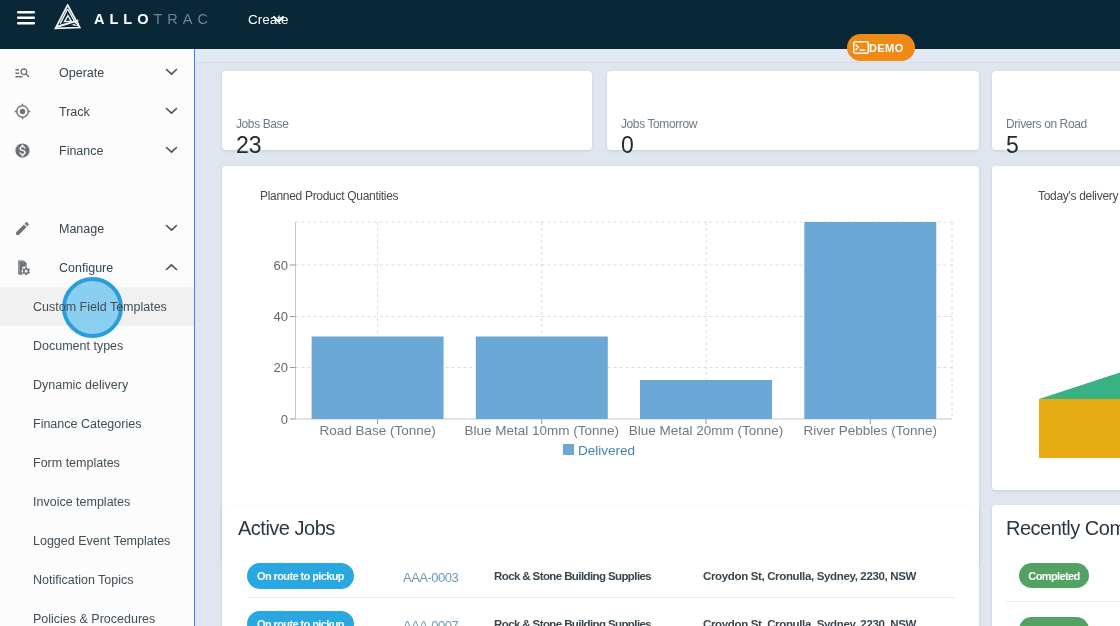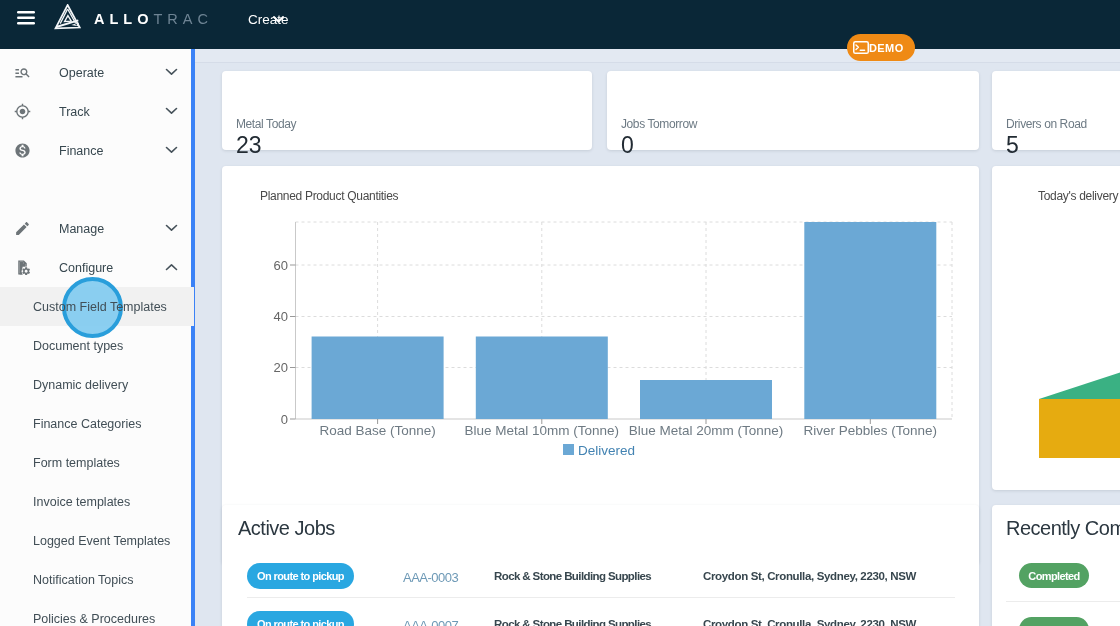--- a/index.html
+++ b/index.html
@@ -9,21 +9,21 @@
 .card { position:absolute; background:#fff; border-radius:4px; box-shadow:0 1px 3px rgba(50,60,70,.14); }
 
 #nav { position:absolute; left:0; top:0; width:1120px; height:58px; background:#0a2737; border-bottom:4px solid #ee870f; }
 #logo-text { position:absolute; left:94px; top:10.5px; font-size:14.5px; font-weight:bold; letter-spacing:5px; color:#fff; }
 #logo-text .dim { color:#6e8494; font-weight:400; }
 #create { position:absolute; left:228px; top:11.5px; font-size:13.5px; font-weight:normal; color:#fff;margin-left:20px; }
 
 #demo { position:absolute; left:847px; top:34px; width:68px; height:27px; background:#ef8a15; border-radius:14px; z-index:30; display:flex; align-items:center; }
 #demo span { color:#fff; font-size:11px; font-weight:bold; letter-spacing:.4px; margin-left:0; }
 
-#side { position:absolute; left:0; top:49px; width:195px; height:577px; background:#fcfcfc; border-right:4px solid #3b82f6; z-index:5; }
+#side { position:absolute; left:0; top:49px; width:195px; height:577px; background:#fcfcfc; border-right:1px solid #3b82f6; z-index:5; }
 .mi { position:absolute; left:0; width:194px; height:39px; z-index:2; }
 .mi .ic { position:absolute; left:14px; top:11px; }
 .mi .lb { position:absolute; left:59px; top:12.5px; font-size:12.5px; color:#37474f; }
 .mi .ch { position:absolute; left:165px; top:15px; }
 .si { position:absolute; left:0; width:194px; height:39px; z-index:2; }
 .si .lb { position:absolute; left:33px; top:12.5px; font-size:12.5px; color:#414e56; }
 #hl { position:absolute; left:0; top:238px; width:194px; height:39px; background:#f1f1f1; }
 #circle { position:absolute; left:62px; top:228px; width:61px; height:61px; border:4.5px solid #299edb; border-radius:50%; background:rgba(126,202,240,.9); z-index:1; }
 
 .num { position:absolute; left:14px; top:15px; font-size:23px; line-height:23px; color:#222b33;margin-top:48px; }
@@ -152,21 +152,21 @@
   <div class="si" style="top:511px">
       <div class="lb">Notification Topics</div>
     </div>
   <div class="si" style="top:550px">
       <div class="lb">Policies &amp; Procedures</div>
     </div>
 </div>
 
 <div class="card" style="left:222px;top:71px;width:370px;height:79px">
   <div class="num">23</div>
-    <div class="nlb">Metal Today</div>
+    <div class="nlb">Jobs Base</div>
 </div>
 <div class="card" style="left:607px;top:71px;width:372px;height:79px">
   <div class="num">0</div>
     <div class="nlb">Jobs Tomorrow</div>
 </div>
 <div class="card" style="left:992px;top:71px;width:372px;height:79px">
   <div class="num">5</div>
     <div class="nlb">Drivers on Road</div>
 </div>
 

